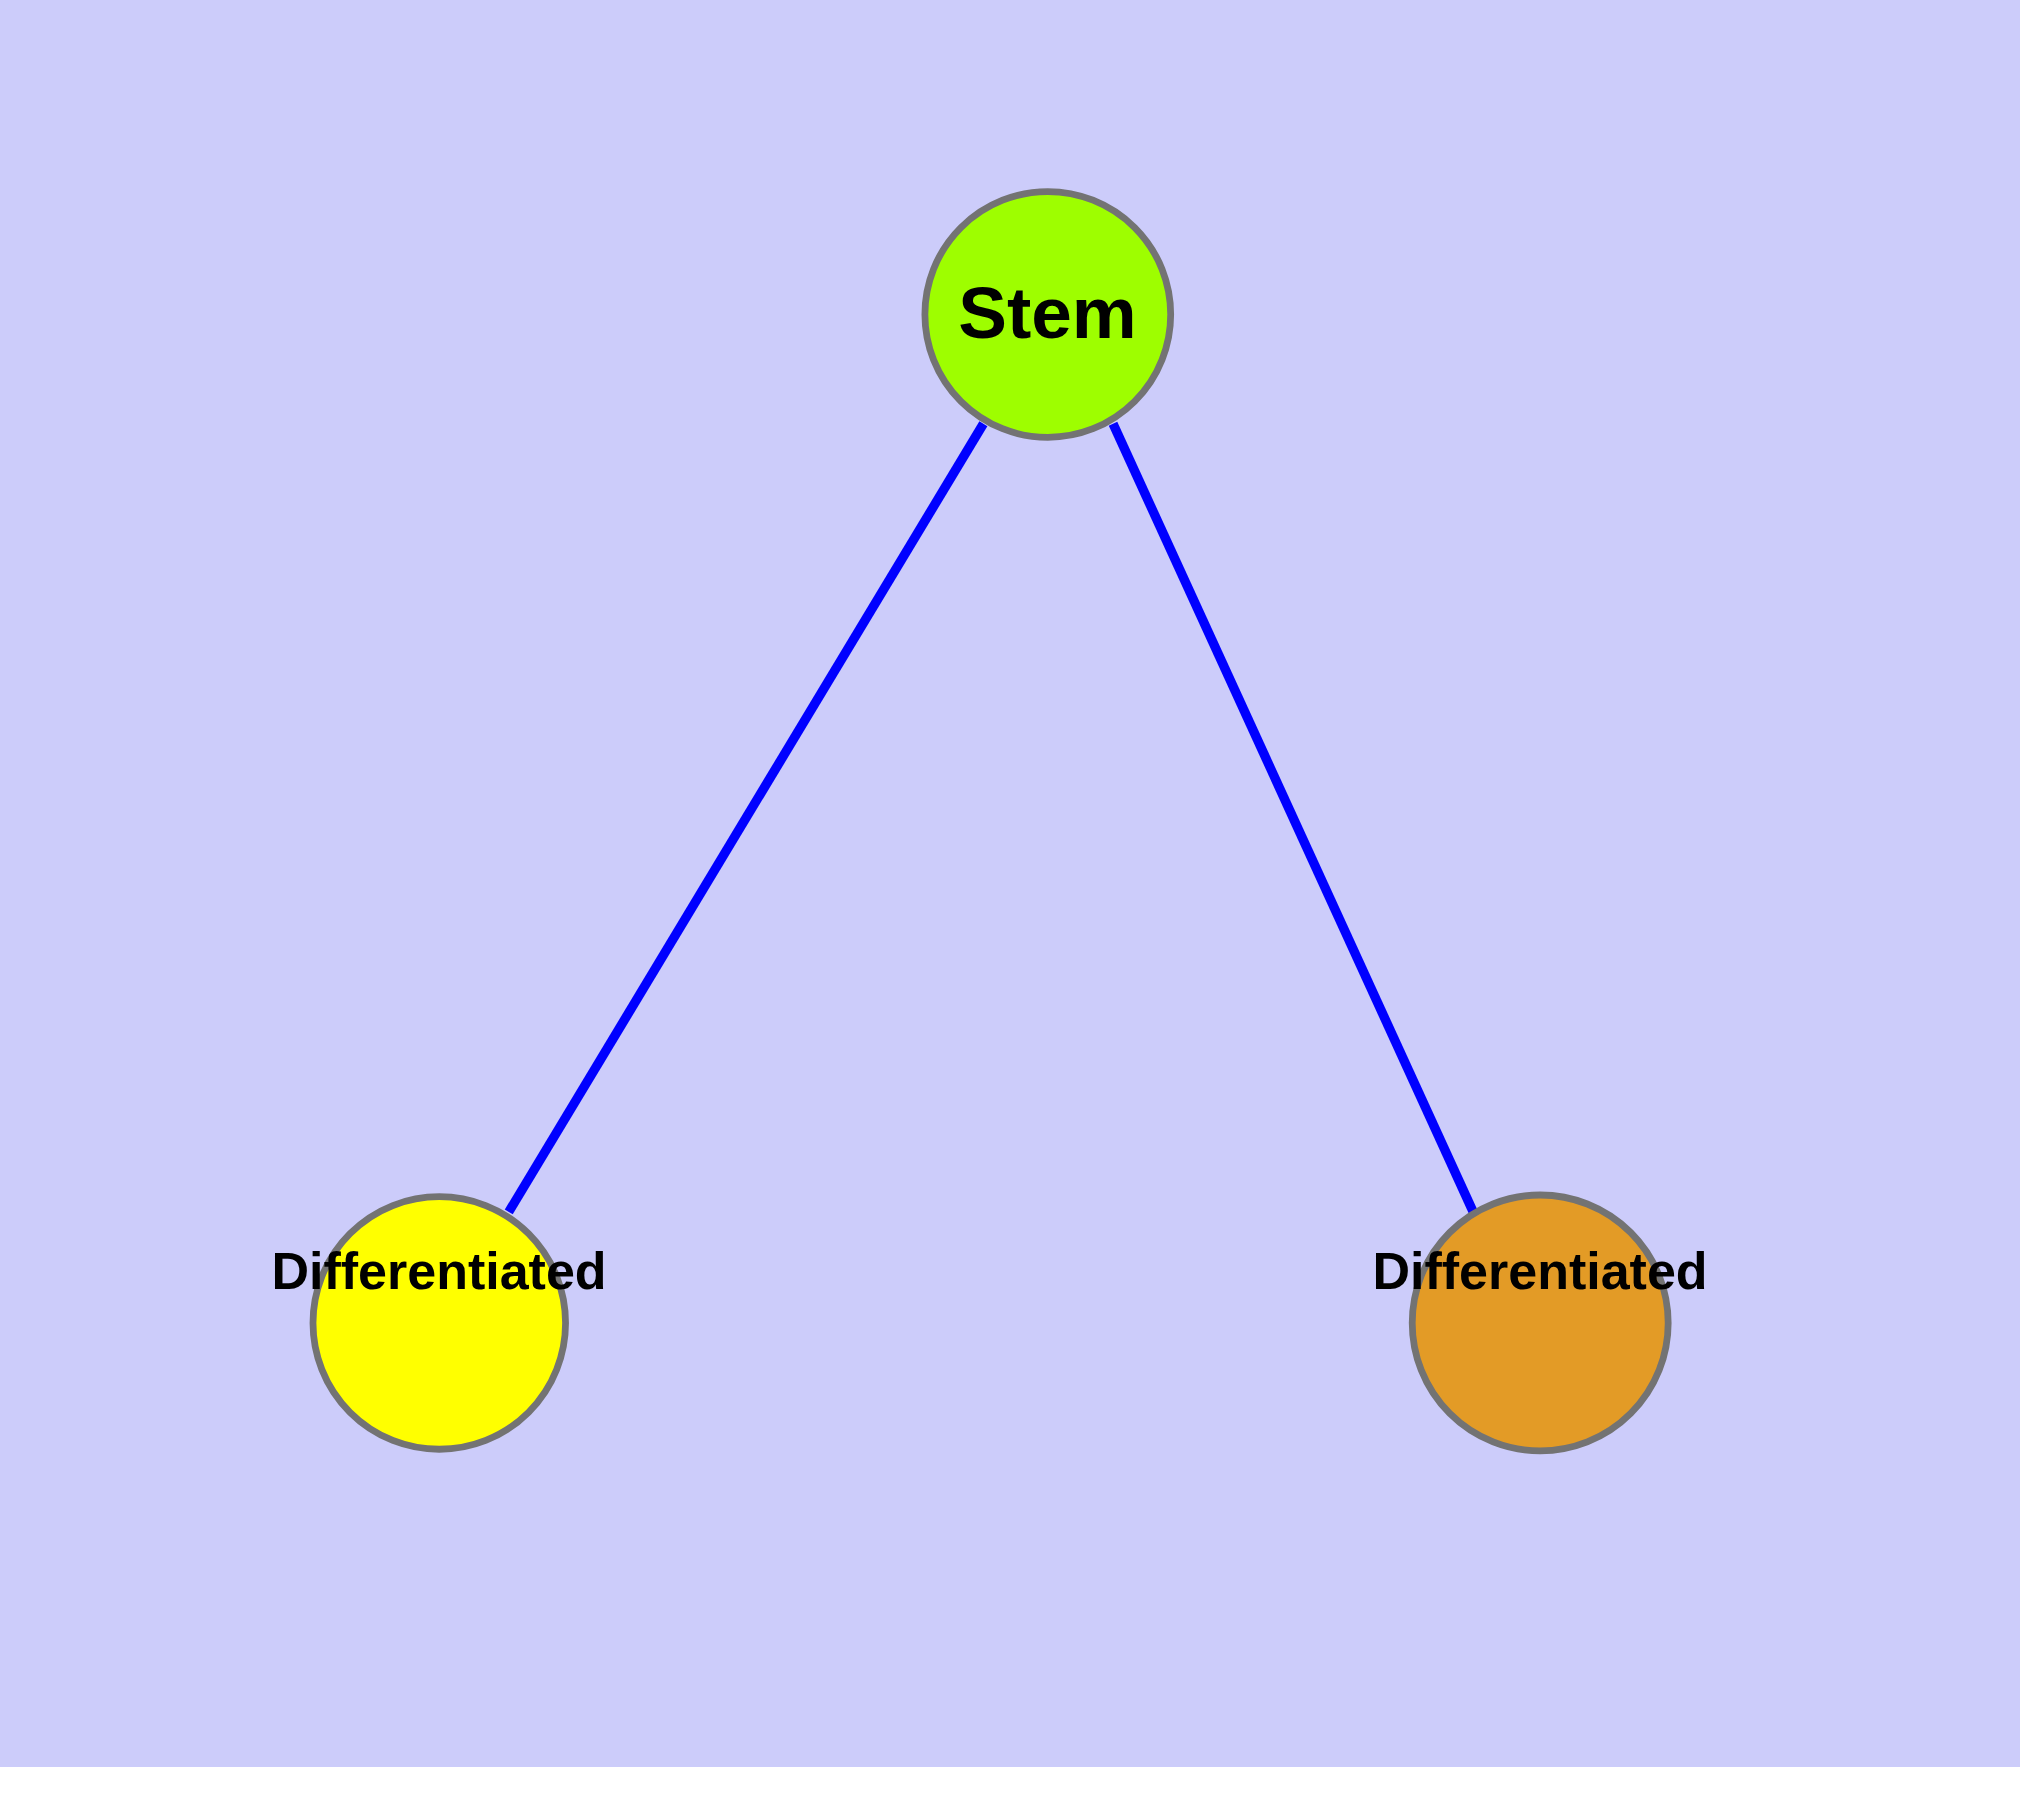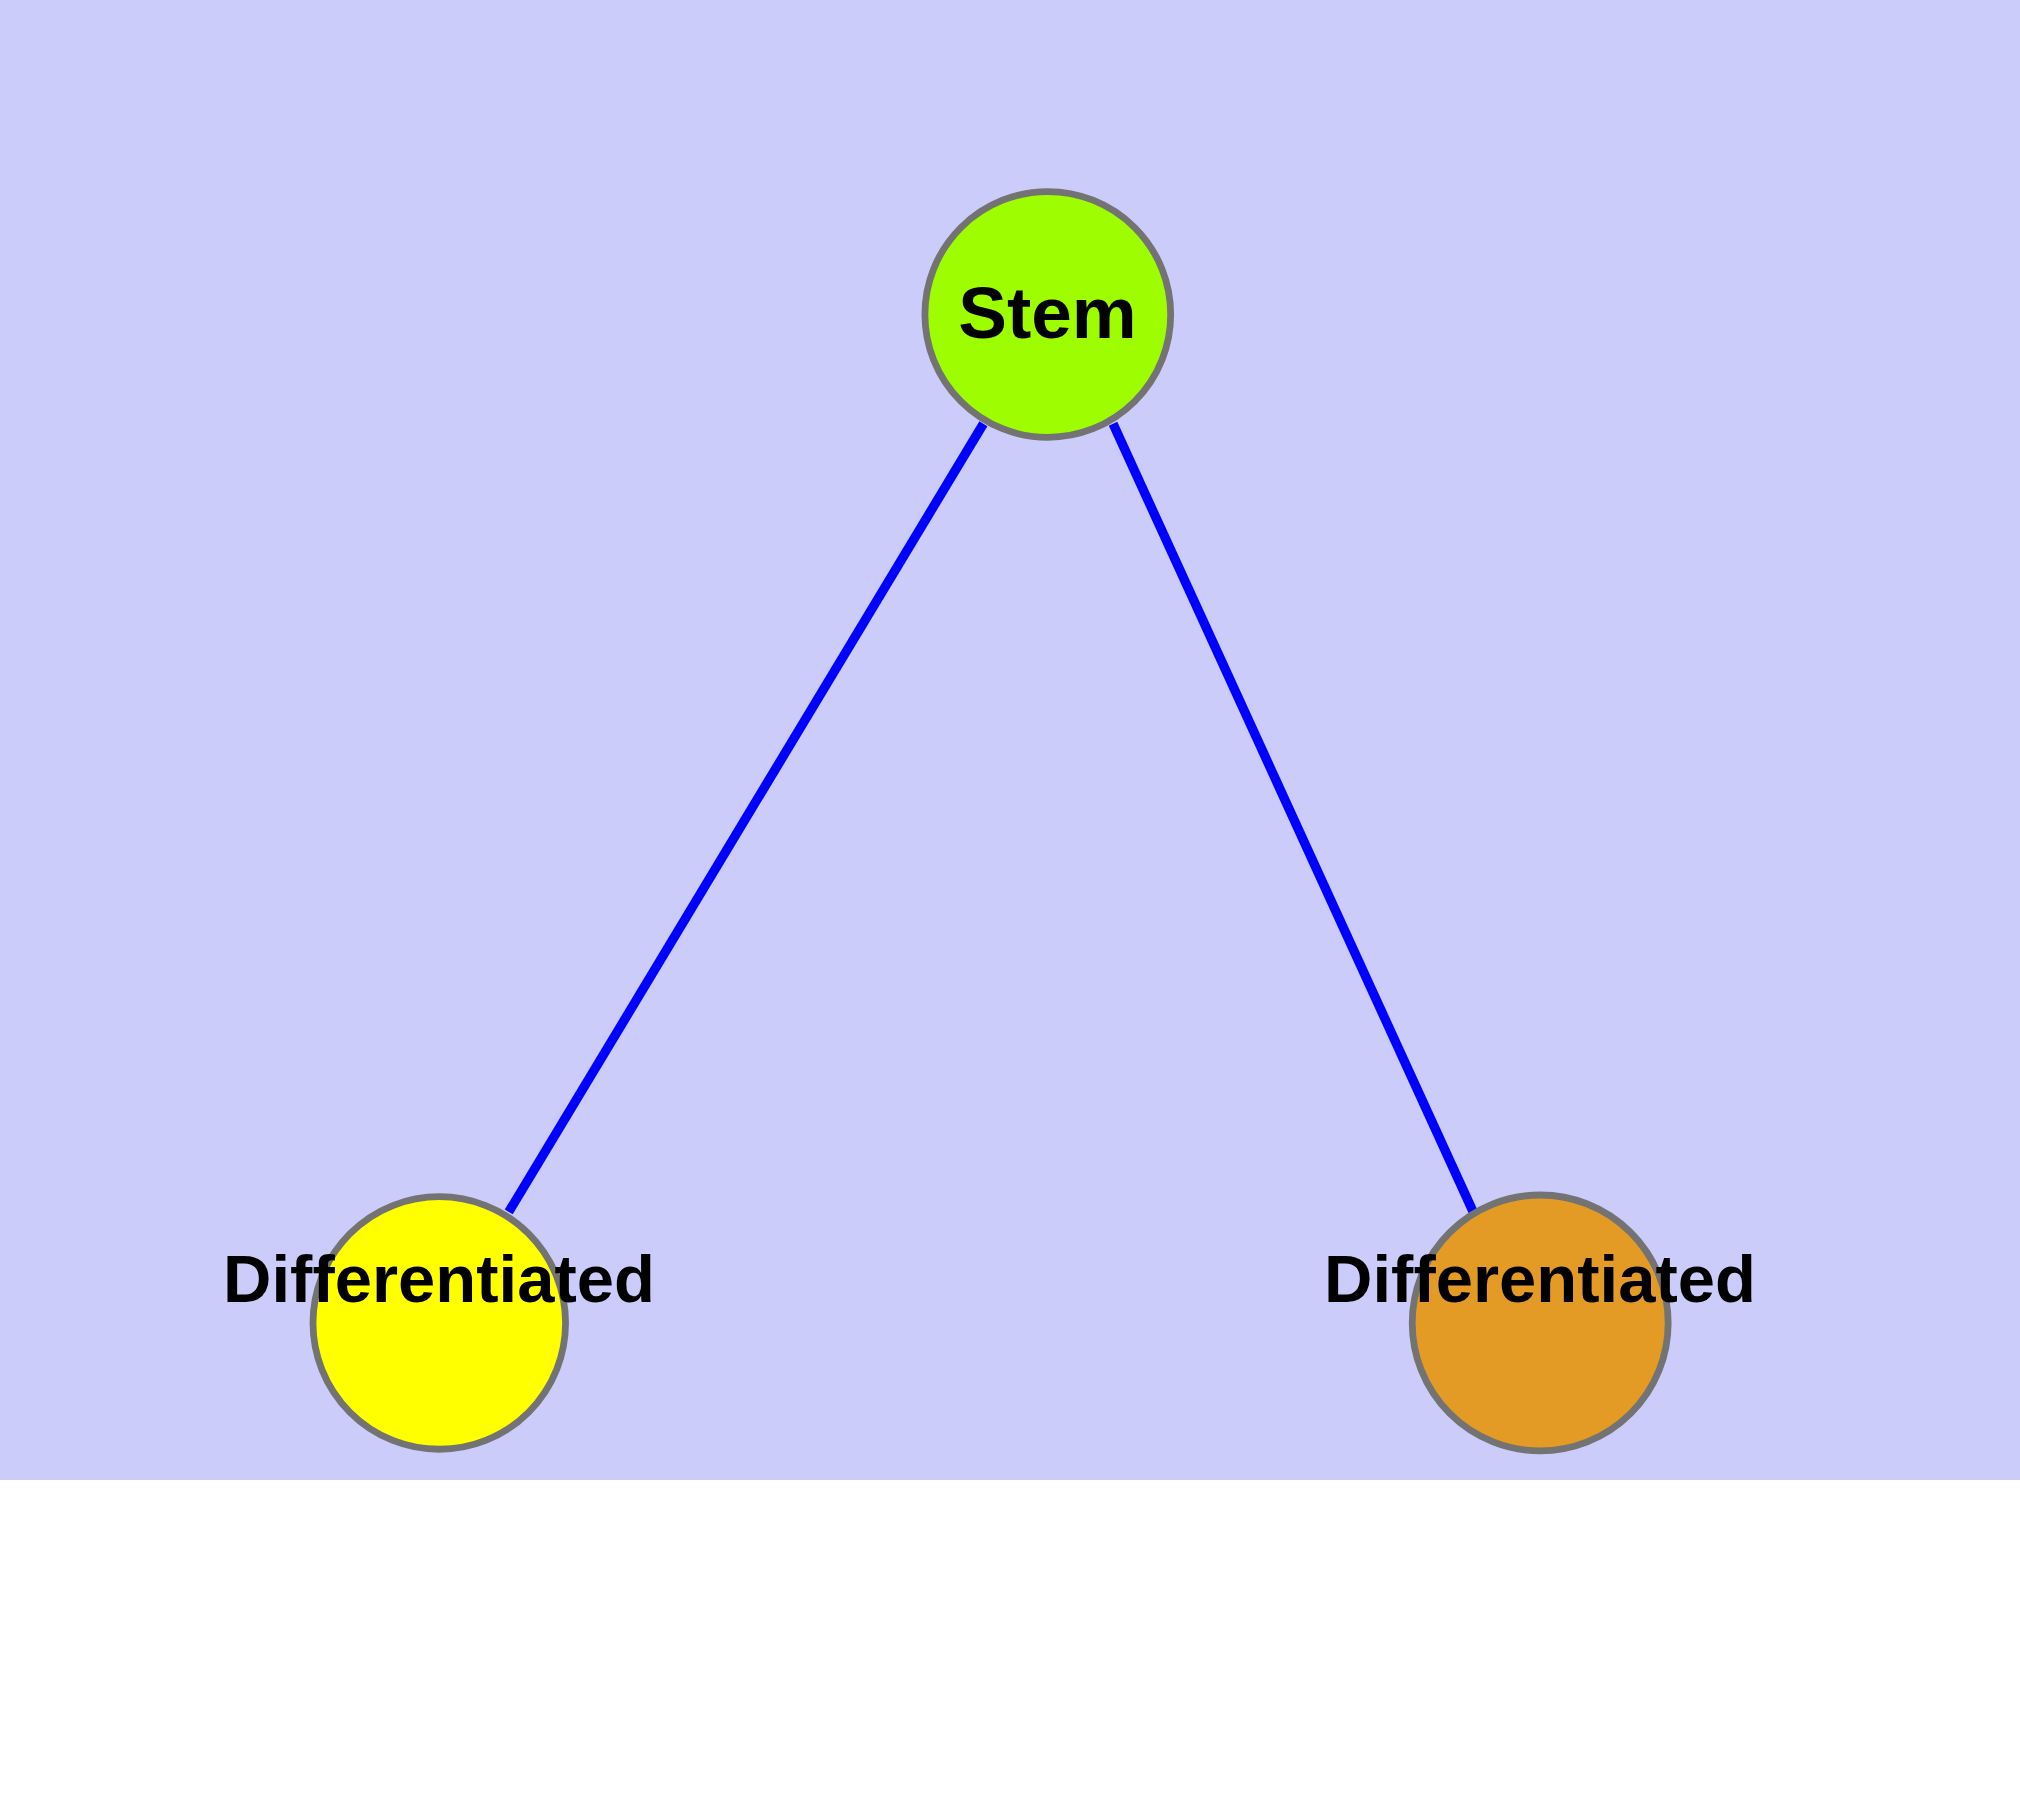--- a/index.html
+++ b/index.html
@@ -3,21 +3,21 @@
 <meta charset="utf-8">
 <style>
   html, body {
     margin: 0;
     padding: 0;
     background: #ffffff;
   }
   #stage {
     position: relative;
     width: 2021px;
-    height: 1480px;
+    height: 1767px;
     overflow: hidden;
     background: #84cc16;
     font-family: "Liberation Sans", sans-serif;
   }
   #canvas-bg {
     position: absolute;
     left: 0;
     top: 0;
     width: 2021px;
     height: 1809px;
@@ -34,21 +34,21 @@
     position: absolute;
     text-align: center;
     color: #000000;
     font-weight: bold;
     line-height: 1.04;
     white-space: nowrap;
     pointer-events: none;
     font-family: "Liberation Sans", sans-serif;
   }
   .node-label.big {
-    font-size: 67px;
+    font-size: 52px;
   }
   .node-label.root {
     font-size: 73px;
   }
 </style>
 </head>
 <body>
 
 <div id="stage">
 

